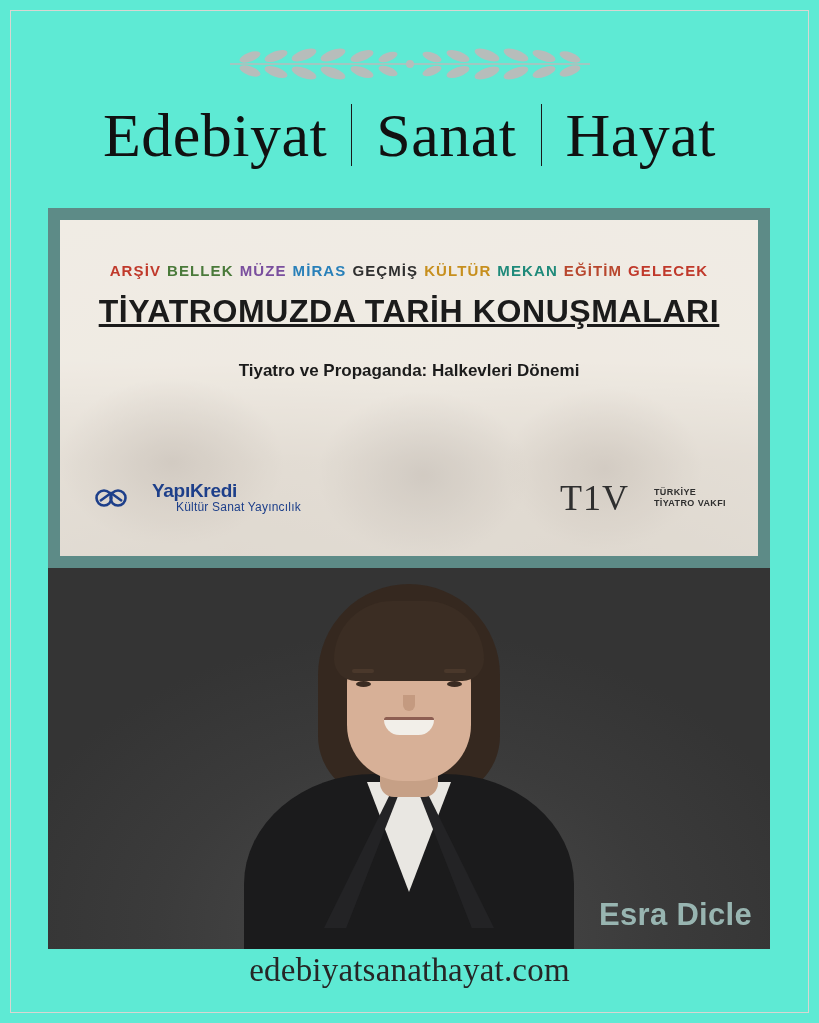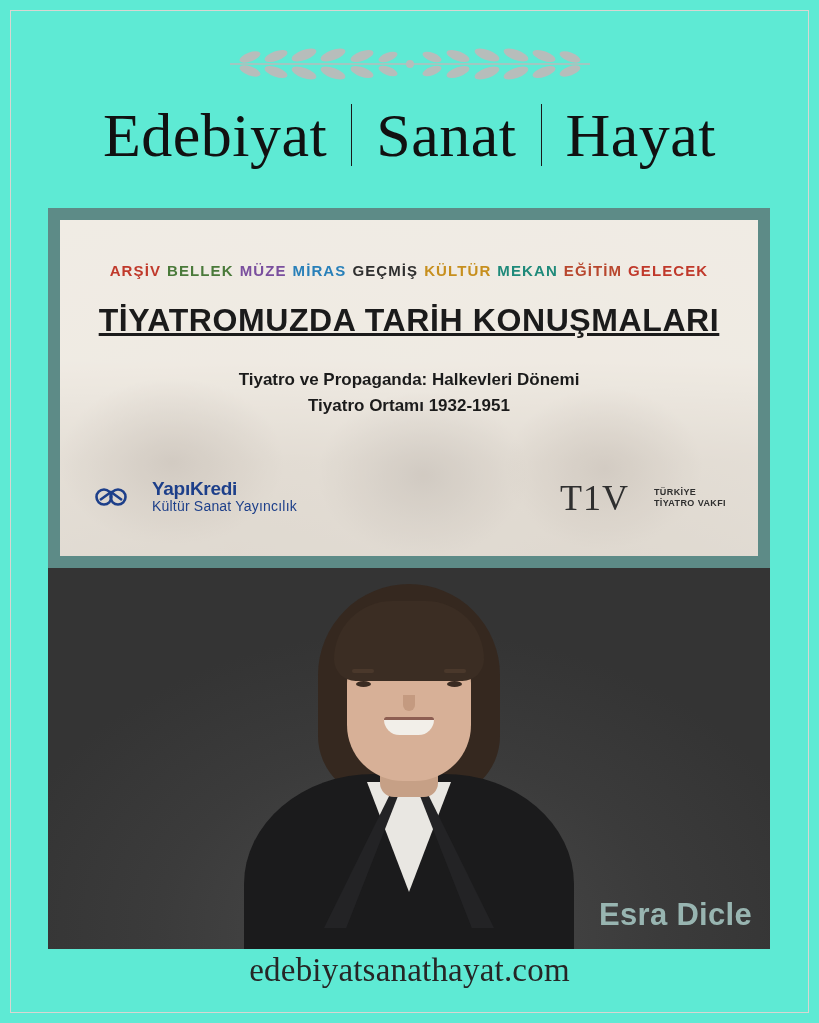--- a/index.html
+++ b/index.html
@@ -92,21 +92,21 @@
   .banner-content {
     position: relative;
     text-align: center;
     padding-top: 42px;
   }
 
   .kw-row {
     font-size: 15px;
     font-weight: bold;
     letter-spacing: 1.1px;
-    margin-bottom: 23px;
+    margin-bottom: 14px;
   }
   .kw-row span { margin: 0 3px; }
 
   .banner-title {
     font-size: 32px;
     font-weight: bold;
     color: #1b1b1b;
     letter-spacing: 0.6px;
     margin-bottom: 28px;
     text-decoration: underline;
@@ -131,21 +131,21 @@
     left: 34px;
     bottom: 42px;
     display: flex;
     align-items: center;
     gap: 24px;
   }
   .yk-text { line-height: 1.05; text-align: left; }
   .yk-main {
     font-size: 19px; font-weight: bold; color: #1d3f8a; letter-spacing: -0.3px;
   }
-  .yk-sub { font-size: 14px; color: #1d3f8a; letter-spacing: 0.2px; }
+  .yk-sub { font-size: 12px; color: #1d3f8a; letter-spacing: 0.2px; margin-left: 24px; }
 
   .logo-ttv {
     position: absolute;
     right: 32px;
     bottom: 40px;
     display: flex;
     align-items: center;
     gap: 25px;
   }
   .ttv-mark {
@@ -356,21 +356,20 @@
       <div class="banner-bg"></div>
       <div class="banner-veil"></div>
 
       <div class="banner-content">
         <div class="kw-row" id="kw-row"><span style="color: rgb(192, 57, 43);">ARŞİV</span><span style="color: rgb(74, 122, 58);">BELLEK</span><span style="color: rgb(122, 79, 158);">MÜZE</span><span style="color: rgb(41, 128, 185);">MİRAS</span><span style="color: rgb(47, 47, 47);">GEÇMİŞ</span><span style="color: rgb(199, 143, 30);">KÜLTÜR</span><span style="color: rgb(31, 138, 122);">MEKAN</span><span style="color: rgb(184, 71, 46);">EĞİTİM</span><span style="color: rgb(192, 57, 43);">GELECEK</span></div>
 
         <div class="banner-title">TİYATROMUZDA TARİH KONUŞMALARI</div>
 
         <div class="banner-sub">
           <div>Tiyatro ve Propaganda: Halkevleri Dönemi</div>
-          <div>Tiyatro Ortamı 1932-1951</div>
         </div>
 
       </div>
 
       <div class="logo-yk">
         <svg width="34" height="22" viewBox="0 0 34 22" aria-hidden="true">
           <g fill="none" stroke="#1d3f8a" stroke-width="2.6">
             <circle cx="10" cy="11" r="7.5"></circle>
             <circle cx="24" cy="11" r="7.5"></circle>
           </g>

